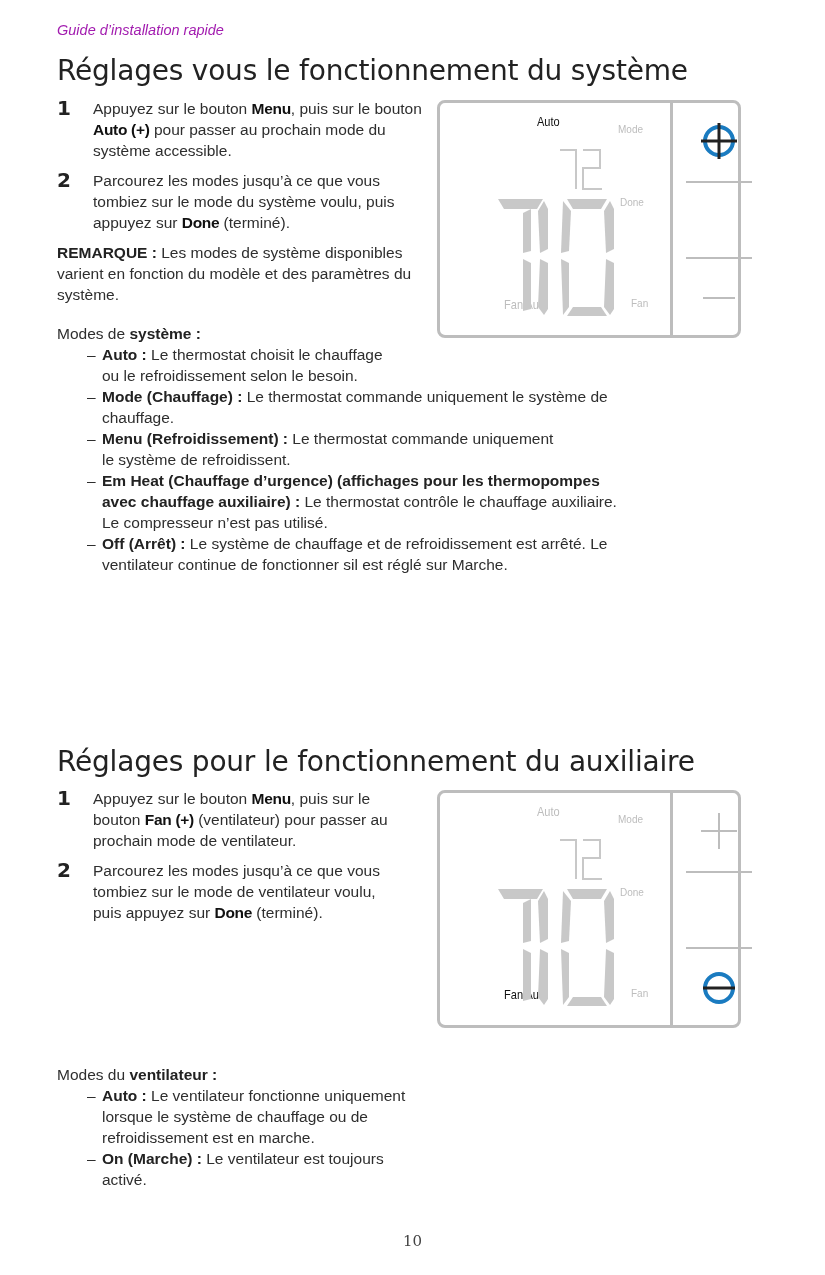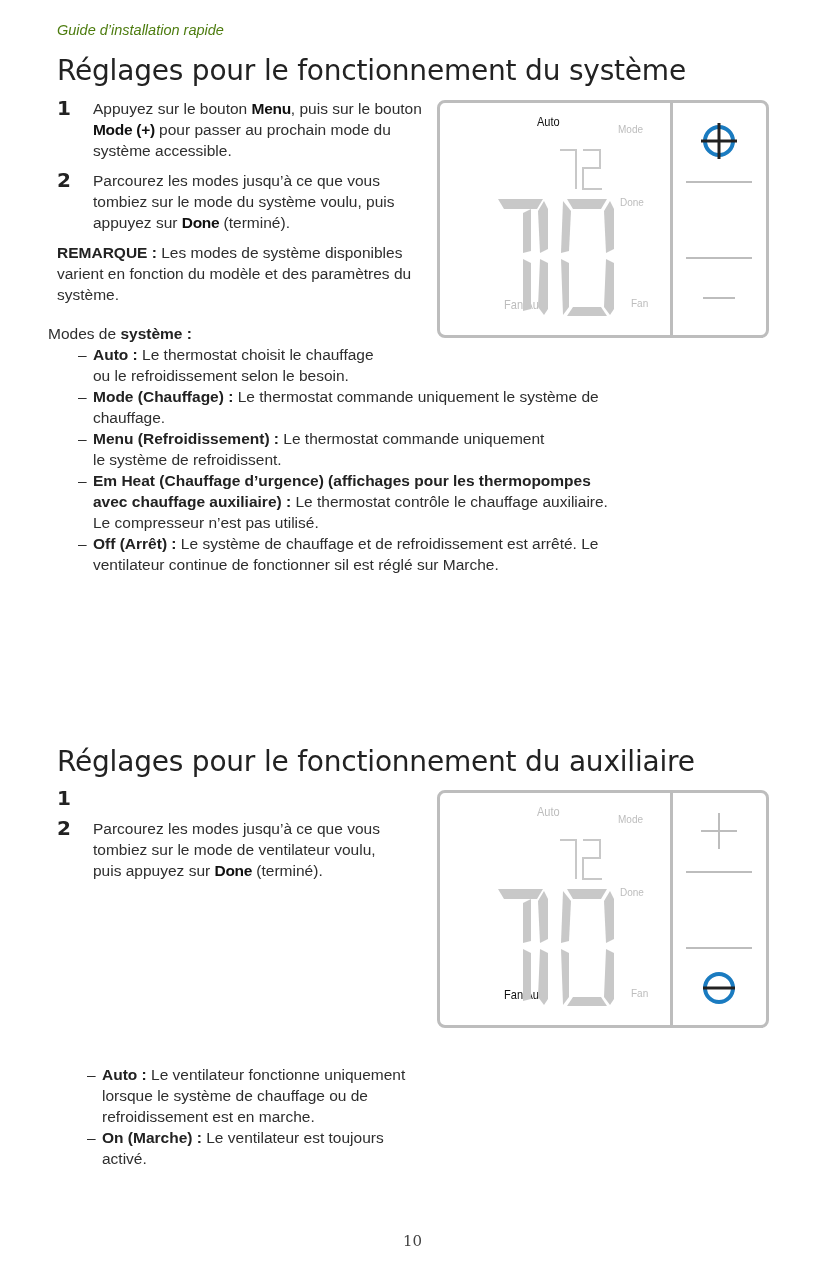--- a/index.html
+++ b/index.html
@@ -1,60 +1,60 @@
 <!DOCTYPE html>
 <html><head>
 <meta charset="utf-8">
 <style>
   * { box-sizing: border-box; margin: 0; padding: 0; }
   html, body { width: 825px; height: 1275px; background: #ffffff; }
   body { position: relative; font-family: "DejaVu Sans", sans-serif; color: #2b2b2b; overflow: hidden; }
   .abs { position: absolute; }
-  .guide { left: 57px; top: 22px; font-size: 14.5px; font-style: italic; color: #4d7c0f; font-family: "Liberation Sans", sans-serif; }
+  .guide { left: 57px; top: 22px; font-size: 14.5px; font-style: italic; color: #a21caf; font-family: "Liberation Sans", sans-serif; }
   .h1 { left: 57px; font-size: 28px; font-weight: normal; color: #222; font-family: "DejaVu Sans", sans-serif; letter-spacing: -0.2px; }
   .step-num { font-size: 20px; font-weight: bold; color: #222; font-family: "DejaVu Sans", sans-serif; }
   .body-txt { font-size: 15.5px; line-height: 21px; color: #2e2e2e; font-family: "Liberation Sans", sans-serif; }
   .kw { font-weight: bold; font-family: "Liberation Sans", sans-serif; letter-spacing: -0.3px; color: #111; }
   .b { font-weight: bold; color: #222; margin-top: 17px; }
   .step { display: flex; }
   .step .step-num { width: 36px; flex: none; line-height: 21px; }
   .bullets { list-style: none; }
   .bullets li { position: relative; padding-left: 45px; }
   .bullets li .dash { position: absolute; left: 30px; top: 0; }
-  .thermo { position: absolute; width: 332px; height: 238px; border: 3px solid #bdbdbd; border-radius: 8px; background: #fff; }
+  .thermo { position: absolute; width: 304px; height: 238px; border: 3px solid #bdbdbd; border-radius: 8px; background: #fff; }
   .thermo .divider { position: absolute; left: 230px; top: 0; bottom: 0; width: 3px; background: #bdbdbd; }
   .thermo .lbl { position: absolute; font-family: "Liberation Sans", sans-serif; font-size: 10px; color: #bdbdbd; }
   .thermo .lbl-cond { font-family: "Liberation Sans", sans-serif; font-size: 13px; transform: scaleX(0.85); transform-origin: left top; color: #bdbdbd; }
   .thermo .active { color: #111; }
   .thermo .hline { position: absolute; height: 2px; background: #bdbdbd; }
   .thermo svg { position: absolute; }
   .pageno { left: 0; width: 825px; text-align: center; top: 1232px; font-size: 15px; color: #444; font-family: "DejaVu Serif", serif; }
 </style>
 </head>
 <body>
 
 <div class="abs guide">Guide d’installation rapide</div>
 
-<h1 class="abs h1" style="top:54px">Réglages pour le fonctionnement du système</h1>
+<h1 class="abs h1" style="top:54px">Réglages vous le fonctionnement du système</h1>
 
 <div class="abs body-txt" style="left:57px; top:98px; width:380px;">
   <div class="step" style="margin-bottom:9px">
     <span class="step-num">1</span>
-    <span class="step-text"><span>Appuyez sur le bouton </span><span class="kw">Menu</span><span>, puis sur le bouton </span><span class="kw">Mode (+)</span><span> pour passer au prochain mode du système accessible.</span></span>
+    <span class="step-text"><span>Appuyez sur le bouton </span><span class="kw">Menu</span><span>, puis sur le bouton </span><span class="kw">Auto (+)</span><span> pour passer au prochain mode du système accessible.</span></span>
   </div>
   <div class="step" style="margin-bottom:9px">
     <span class="step-num">2</span>
     <span class="step-text"><span>Parcourez les modes jusqu’à ce que vous tombiez sur le mode du système voulu, puis appuyez sur </span><span class="kw">Done</span><span> (terminé).</span></span>
   </div>
   <p style="width:370px">
     <span class="b">REMARQUE :</span><span> Les modes de système disponibles varient en fonction du modèle et des paramètres du système.</span>
   </p>
 </div>
 
-<div class="abs body-txt" style="left:48px; top:323px; width:590px;">
+<div class="abs body-txt" style="left:57px; top:323px; width:590px;">
   <p><span>Modes de </span><span class="b">système :</span></p>
   <ul class="bullets">
     <li style="width:340px"><span class="dash">–</span><span class="b">Auto :</span><span> Le thermostat choisit le chauffage ou le refroidissement selon le besoin.</span></li>
     <li><span class="dash">–</span><span class="b">Mode (Chauffage) :</span><span> Le thermostat commande uniquement le système de chauffage.</span></li>
     <li style="width:510px"><span class="dash">–</span><span class="b">Menu (Refroidissement) :</span><span> Le thermostat commande uniquement le système de refroidissent.</span></li>
     <li style="width:575px"><span class="dash">–</span><span class="b">Em Heat (Chauffage d’urgence) (affichages pour les thermopompes avec chauffage auxiliaire) :</span><span> Le thermostat contrôle le chauffage auxiliaire. Le compresseur n’est pas utilisé.</span></li>
     <li style="width:590px"><span class="dash">–</span><span class="b">Off (Arrêt) :</span><span> Le système de chauffage et de refroidissement est arrêté. Le ventilateur continue de fonctionner sil est réglé sur Marche.</span></li>
   </ul>
 </div>
 
@@ -94,28 +94,30 @@
         <line x1="30" y1="195" x2="62" y2="195" stroke="#bdbdbd" stroke-width="2"></line>
       </g>
     </svg>
   </div>
 
 <h1 class="abs h1" style="top:745px">Réglages pour le fonctionnement du auxiliaire</h1>
 
 <div class="abs body-txt" style="left:57px; top:788px; width:360px;">
   <div class="step" style="margin-bottom:9px">
     <span class="step-num">1</span>
+    <span class="step-text" style="width:300px"><span>Appuyez sur le bouton </span><span class="kw">Menu</span><span>, puis sur le bouton </span><span class="kw">Fan (+)</span><span> (ventilateur) pour passer au prochain mode de ventilateur.</span></span>
   </div>
   <div class="step" style="margin-bottom:22px">
     <span class="step-num">2</span>
     <span class="step-text" style="width:305px"><span>Parcourez les modes jusqu’à ce que vous tombiez sur le mode de ventilateur voulu, puis appuyez sur </span><span class="kw">Done</span><span> (terminé).</span></span>
   </div>
 </div>
 
 <div class="abs body-txt" style="left:57px; top:1064px; width:360px;">
+  <p><span>Modes du </span><span class="b">ventilateur :</span></p>
   <ul class="bullets">
     <li style="width:350px"><span class="dash">–</span><span class="b">Auto :</span><span> Le ventilateur fonctionne uniquement lorsque le système de chauffage ou de refroidissement est en marche.</span></li>
     <li style="width:340px"><span class="dash">–</span><span class="b">On (Marche) :</span><span> Le ventilateur est toujours activé.</span></li>
   </ul>
 </div>
 
 <div class="thermo" style="left:437px; top:790px;">
     <div class="divider"></div>
     <div class="lbl lbl-cond" style="left: 97px; top: 11px;">Auto</div>
     <div class="lbl" style="left: 178px; top: 21px;">Mode</div>

